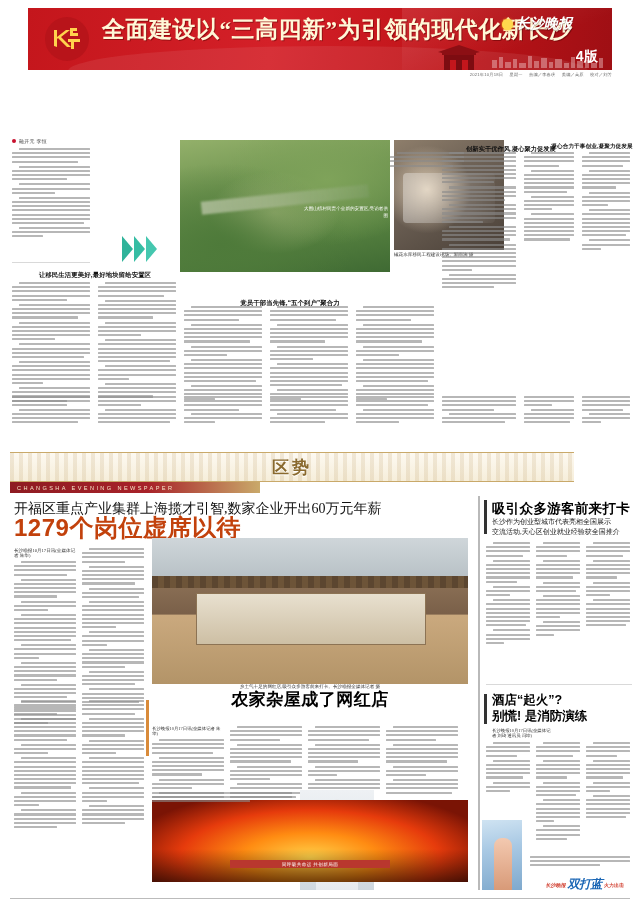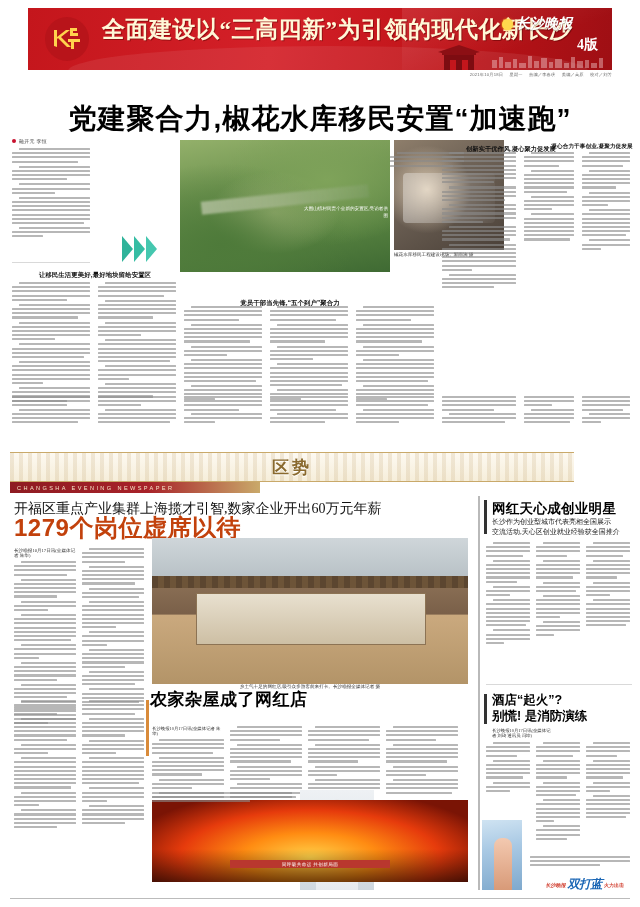--- a/index.html
+++ b/index.html
@@ -55,22 +55,22 @@
   .mh-logo .sun {
     width: 11px; height: 11px; border-radius: 50%;
     background: #ffd84d; box-shadow: 0 0 3px #ffb300; flex: none;
   }
   .mh-logo .brand {
     color: #fff; font-size: 14px; font-weight: 700; font-style: italic;
     font-family: "Liberation Serif", serif; letter-spacing: 0px;
     text-shadow: 0 1px 1px rgba(0,0,0,.35);
   }
   .mh-page-no {
-    position: absolute; right: 14px; top: 28px;
-    color: #fff; font-size: 14px; font-weight: 700;
+    position: absolute; right: 14px; top: 40px;
+    color: #fff; font-size: 14px; font-weight: 700; font-family: Liberation Mono, monospace;
   }
 
   
   .dateline {
     position: absolute; right: 28px; top: 72px;
     font-size: 4.2px; color: #6d6d6d; letter-spacing: .2px; white-space: nowrap;
     font-family: "Liberation Sans", sans-serif;
   }
   .dateline span { margin-left: 5px; }
 
@@ -229,21 +229,21 @@
     font-size: 14px; color: #111; white-space: nowrap;
   }
   .s2-main {
     position: absolute; left: 14px; top: 512px; width: 440px;
     font-size: 24px; font-weight: 700; color: #c2410c; letter-spacing: .5px;
     font-family: "Liberation Sans", sans-serif; white-space: nowrap;
   }
 
   .s3-main {
     position: absolute; left: 150px; top: 688px; width: 320px;
-    text-align: left; font-size: 17px; font-weight: 700; color: #000;
+    text-align: center; font-size: 17px; font-weight: 700; color: #000;
     font-family: "Liberation Sans", sans-serif; letter-spacing: .5px;
     white-space: nowrap;
   }
   .s3-shoulder {
     position: absolute; left: 150px; top: 708px; width: 320px;
     text-align: center; font-size: 7.6px; color: #111; white-space: nowrap;
   }
 
   
   .rr-title {
@@ -338,21 +338,20 @@
   </div>
 
   <div class="dateline">
     <span>2021年10月18日</span>
     <span>星期一</span>
     <span>责编／李春璞</span>
     <span>美编／高原</span>
     <span>校对／刘芳</span>
   </div>
 
-  <div class="lead-main">党建聚合力,椒花水库移民安置“加速跑”</div>
 
   <div class="col" style="left:12px; top:138px; width:78px;">
     <div class="byline">
       <div class="dot"></div>
       <div class="btxt">融开元 李恒</div>
     </div>
     <div class="para">
       <div class="ln i"></div>
         <div class="ln"></div>
         <div class="ln"></div>
@@ -1127,21 +1126,21 @@
 
   <div class="col" style="left:152px; top:792px; width:140px;">
     <div class="ln"></div>
       <div class="ln"></div>
       <div class="ln s70"></div>
   </div>
 
   <div class="right-divider" style="left:478px; top:496px; height:394px;"></div>
   <div class="right-divider" style="left:484px; top:500px; width:3px; height:34px; background:#333;"></div>
 
-  <div class="rr-title" style="left:492px; top:500px;">网红天心成创业明星</div>
+  <div class="rr-title" style="left:492px; top:500px;">吸引众多游客前来打卡</div>
   <div class="rr-sub" style="left:492px; top:517px;">长沙作为创业型城市代表亮相全国展示</div>
   <div class="rr-sub" style="left:492px; top:527px;">交流活动,天心区创业就业经验获全国推介</div>
 
   <div class="col" style="left:486px; top:542px; width:44px;">
     <div class="para">
       <div class="ln i"></div>
         <div class="ln"></div>
         <div class="ln"></div>
         <div class="ln s85"></div>
     </div>

